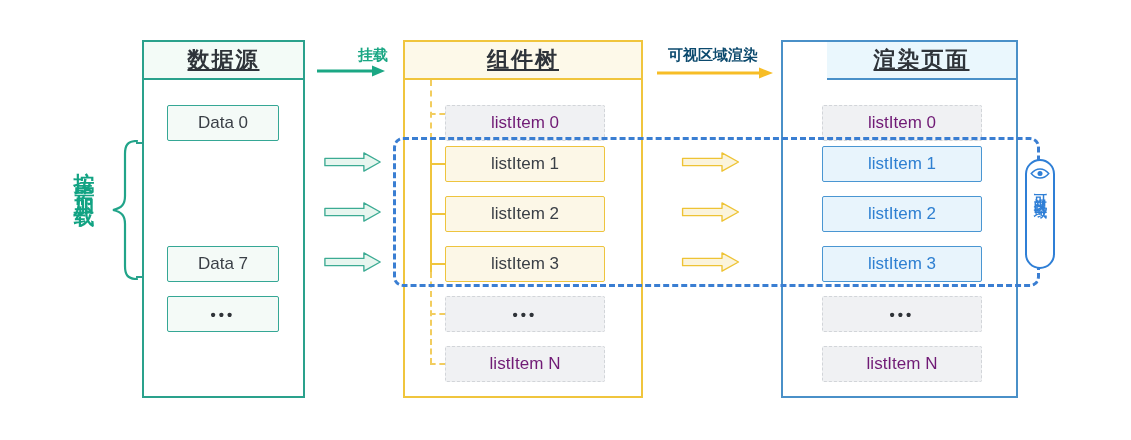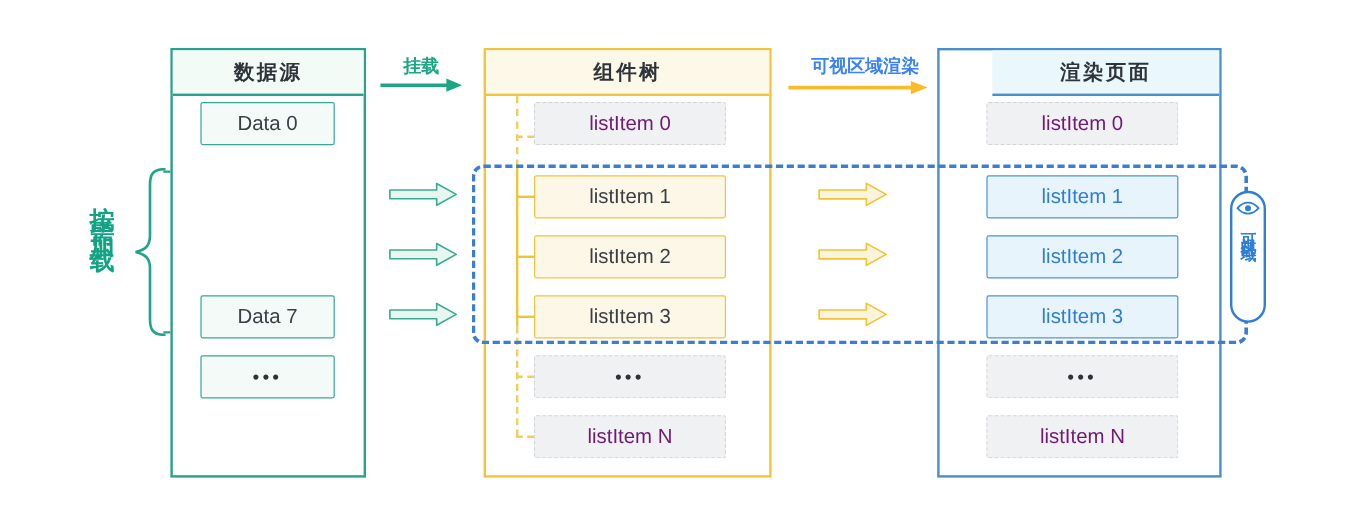--- a/index.html
+++ b/index.html
@@ -8,48 +8,48 @@
     font-family:"Liberation Sans","DejaVu Sans",sans-serif;
   }
   .abs{position:absolute;}
   
   .col{position:absolute;top:40px;height:358px;background:#ffffff;box-sizing:border-box;}
   .col-src{left:142px;width:163px;border:2px solid #2aa18c;}
   .col-tree{left:403px;width:240px;border:2px solid #f0c53d;}
   .col-page{left:781px;width:237px;border:2px solid #4a90c8;}
   .col-header{
     position:absolute;left:0;top:0;right:0;height:38px;display:flex;align-items:center;justify-content:center;
-    font-size:17px;font-weight:700;color:#2f343a;letter-spacing:2px;box-sizing:border-box;
+    font-size:22px;font-weight:700;color:#2f343a;letter-spacing:2px;box-sizing:border-box;text-decoration:underline;
   }
   .col-src  .col-header{background:#f3fbf7;border-bottom:2px solid #2aa18c;}
   .col-tree .col-header{background:#fdf9e9;border-bottom:2px solid #f0c53d;text-align:right;}
   .col-page .col-header{background:#eaf7fd;border-bottom:2px solid #4a90c8;margin-left:44px;}
   
   .item{
     position:absolute;height:36px;box-sizing:border-box;display:flex;align-items:center;justify-content:center;
     font-size:17px;border-radius:2px;
   }
   .col-src  .item{left:23px;width:112px;}
   .col-tree .item{left:40px;width:160px;}
   .col-page .item{left:39px;width:160px;}
   .it-teal {border:1.5px solid #35a795;background:#f4faf7;color:#3a3f46;}
   .it-gold {border:1.5px solid #eec43e;background:#fcf7e7;color:#3a3f46;}
   .it-blue {border:1.5px solid #4a96d2;background:#e8f4fc;color:#2e7fd1;}
   .it-ghost{border:1.5px dashed #d2d5d9;background:#f0f1f3;color:#701a75;}
   .dots{color:#2f3338 !important;font-size:15px;font-weight:700;letter-spacing:3px;}
-  .r0{top:43px}.r1{top:104px}.r2{top:154px}.r3{top:204px}.r4{top:254px}.r5{top:304px}
+  .r0{top:63px}.r1{top:104px}.r2{top:154px}.r3{top:204px}.r4{top:254px}.r5{top:304px}
   
   .trunk-solid {position:absolute;left:25px;width:2px;background:#f0c53d;}
   .trunk-dash  {position:absolute;left:25px;width:0;border-left:2px dashed #f2cd5f;}
   .conn-solid  {position:absolute;left:25px;width:15px;height:0;border-top:2px solid #f0c53d;}
   .conn-dash   {position:absolute;left:25px;width:15px;height:0;border-top:2px dashed #f2cd5f;}
   
-  .flow-label{position:absolute;font-size:15px;font-weight:700;text-align:center;}
+  .flow-label{position:absolute;font-size:15px;font-weight:700;text-align:right;}
   .lbl-mount {left:314px;top:46px;width:74px;color:#1ba784;}
-  .lbl-render{left:660px;top:46px;width:122px;color:#3b82f6;}
+  .lbl-render{left:636px;top:46px;width:122px;color:#0c4a6e;}
   
   .viewport-rect{
     position:absolute;left:393px;top:137px;width:647px;height:150px;
     border:3px dashed #3a7ed2;border-radius:10px;box-sizing:border-box;z-index:6;pointer-events:none;
   }
   
   .pill{
     position:absolute;left:1025px;top:159px;width:30px;height:110px;background:#ffffff;
     border:2px solid #2f7fd6;border-radius:16px;box-sizing:border-box;z-index:7;
     display:flex;flex-direction:column;align-items:center;padding-top:6px;

